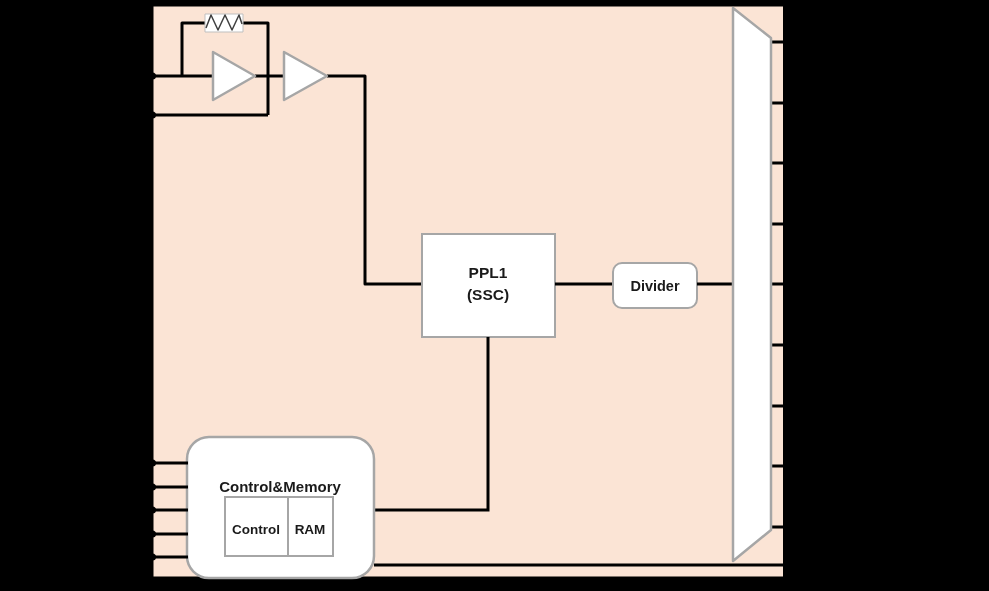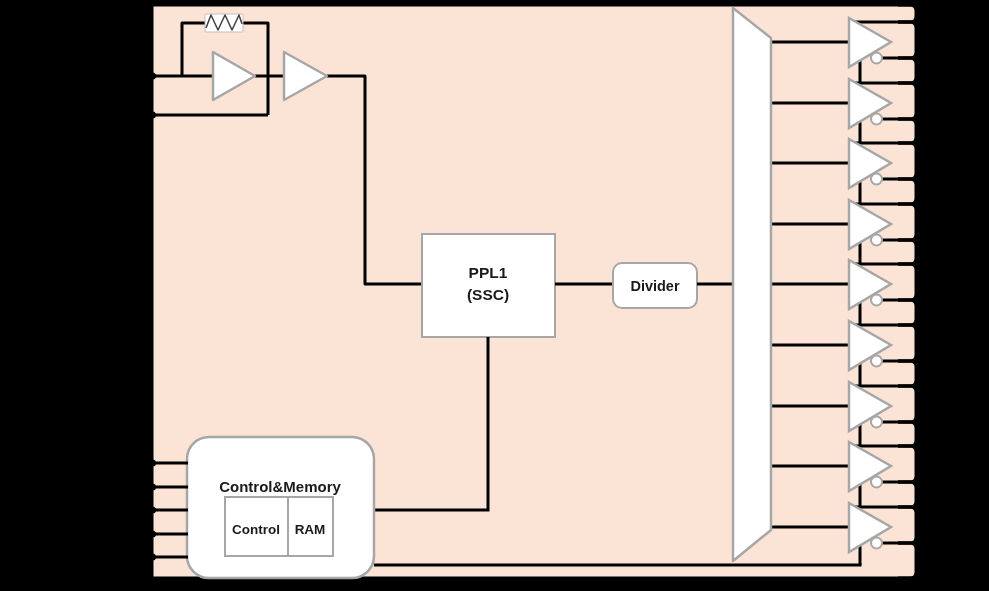--- a/index.html
+++ b/index.html
@@ -1,16 +1,16 @@
 <!DOCTYPE html>
 <html><head>
 <meta charset="utf-8">
 <style>
   html,body{margin:0;padding:0;background:#000;}
-  .stage{position:relative;width:989px;height:591px;background:#22c55e;overflow:hidden;}
+  .stage{position:relative;width:783px;height:591px;background:#22c55e;overflow:hidden;}
   svg{display:block;}
   svg text{font-family:"Liberation Sans","DejaVu Sans",sans-serif;font-weight:700;fill:#1a1a1a;}
 </style>
 </head>
 <body>
 
 <div class="stage">
 <svg width="989" height="591" viewBox="0 0 989 591">
 
   <rect x="0" y="0" width="989" height="591" fill="#000000"></rect>

